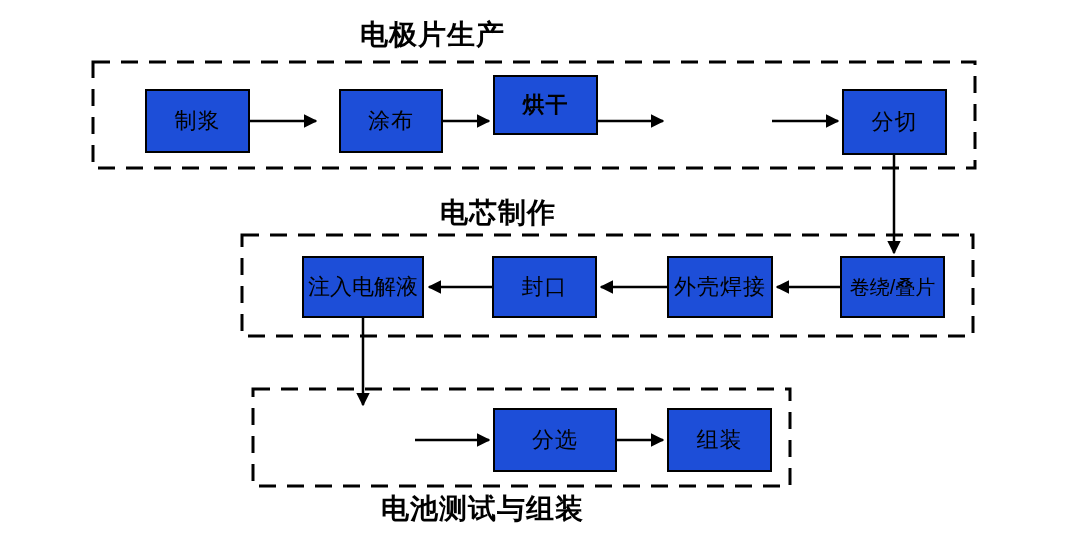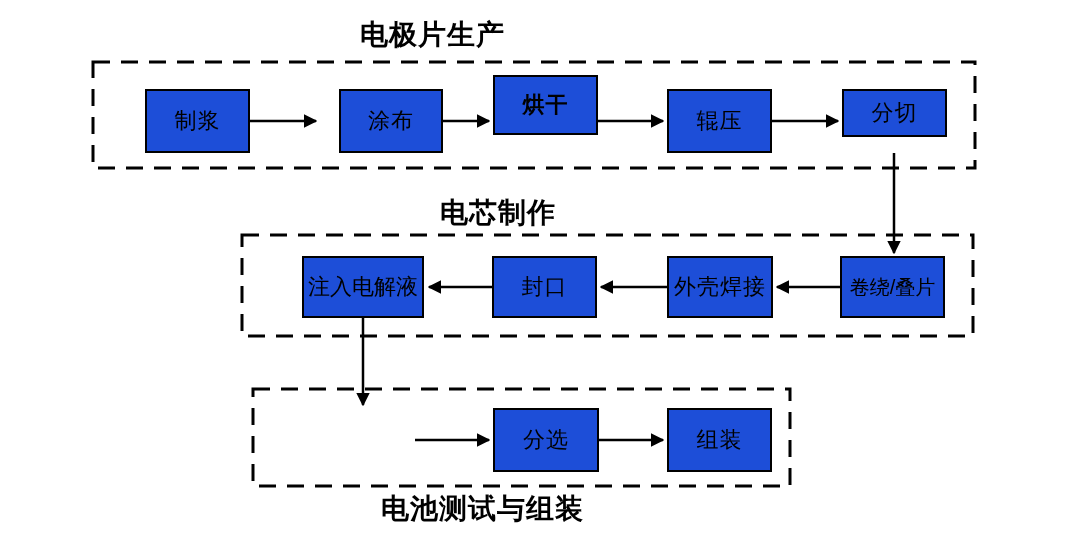--- a/index.html
+++ b/index.html
@@ -78,24 +78,23 @@
     <line x1="599" y1="440" x2="663" y2="440" stroke="#000000" stroke-width="2.5" marker-end="url(#arrow)"></line>
   </svg>
 
   <div class="section-title" style="left:360px; top:16px;">电极片生产</div>
   <div class="section-title" style="left:440px; top:194px;">电芯制作</div>
   <div class="section-title" style="left:381px; top:490px;">电池测试与组装</div>
 
   <div class="node" style="left:145px; top:89px; width:105px; height:64px;">制浆</div>
   <div class="node" style="left:320px; top:89px; width:104px; height:64px;margin-left:19px;">涂布</div>
   <div class="node" style="left:493px; top:75px; width:105px; height:60px;font-weight:bold;">烘干</div>
-  <div class="node" style="left:667px; top:89px; width:105px; height:64px;">辊压</div>
-  <div class="node" style="left:842px; top:89px; width:105px; height:48px;">分切</div>
+  <div class="node" style="left:842px; top:89px; width:105px; height:66px;">分切</div>
 
   <div class="node" style="left:840px; top:256px; width:105px; height:62px; font-size:20px; letter-spacing:0;">卷绕/叠片</div>
   <div class="node" style="left:667px; top:256px; width:106px; height:62px;">外壳焊接</div>
   <div class="node" style="left:492px; top:256px; width:105px; height:62px;">封口</div>
   <div class="node" style="left:302px; top:256px; width:122px; height:62px; letter-spacing:0;">注入电解液</div>
 
-  <div class="node" style="left:493px; top:408px; width:106px; height:64px;">分选</div>
+  <div class="node" style="left:493px; top:408px; width:124px; height:64px;">分选</div>
   <div class="node" style="left:667px; top:408px; width:105px; height:64px;text-align:center;">组装</div>
 
 </div>
 
 </body></html>

